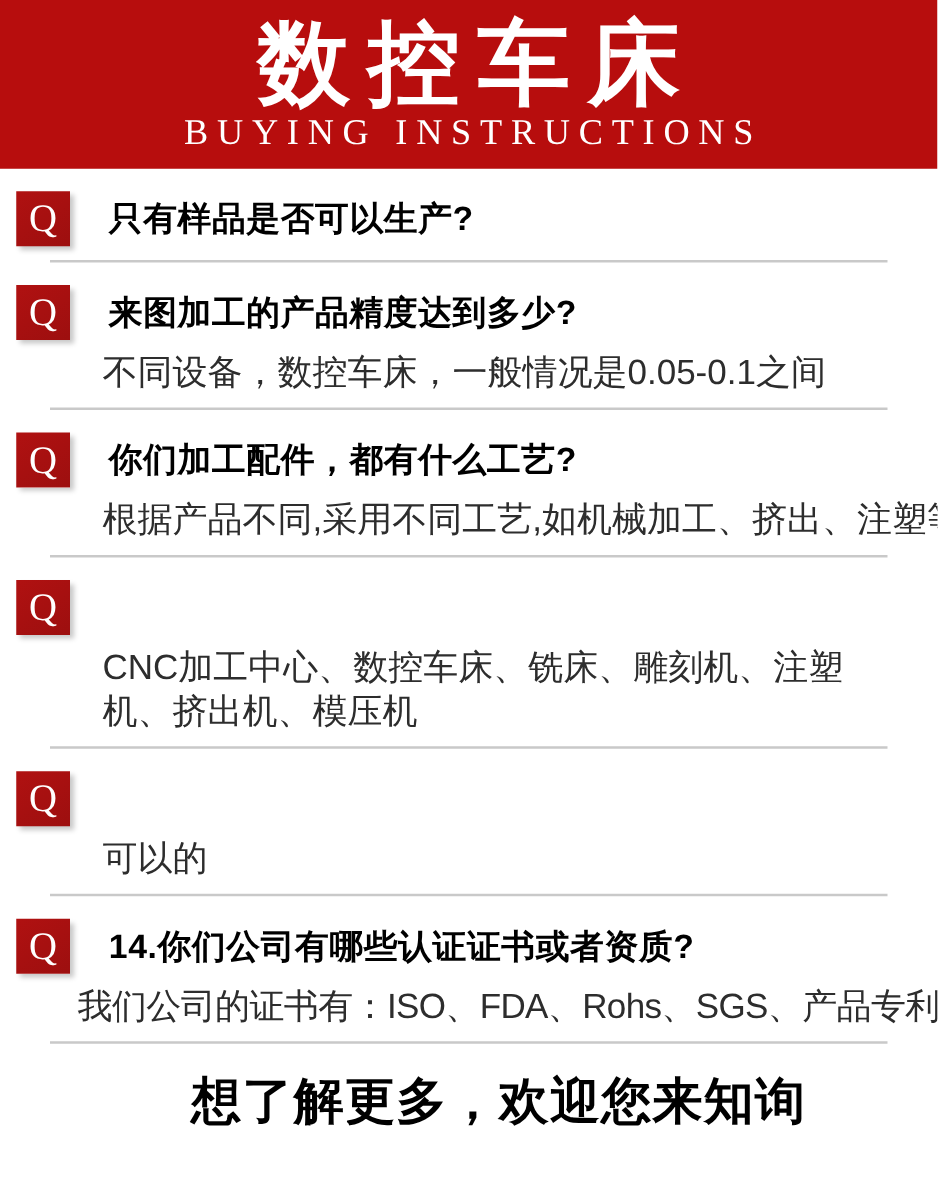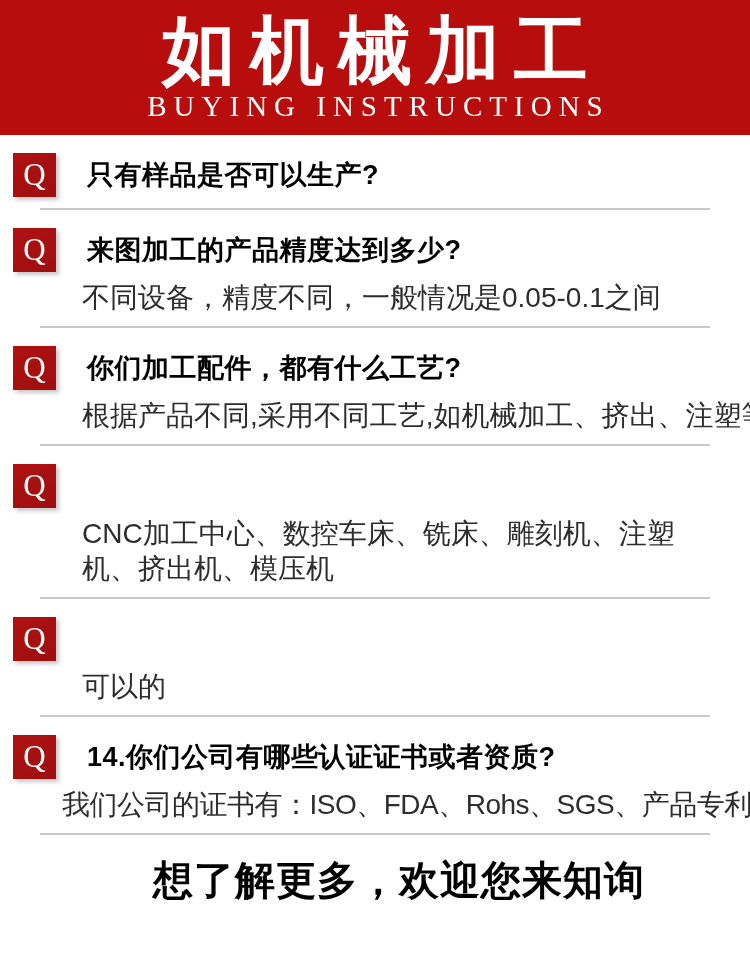--- a/index.html
+++ b/index.html
@@ -108,40 +108,40 @@
     font-weight:bold;
     color:var(--footer-text);
     letter-spacing:1px;
     margin-left:48px;
   }
 </style>
 </head>
 <body>
 
 <header class="banner">
-  <div class="banner-title">如机械加工</div>
+  <div class="banner-title">数控车床</div>
   <div class="banner-subtitle">BUYING INSTRUCTIONS</div>
 </header>
 
 <main>
 
   <section class="qa-section">
     <div class="q-row">
       <span class="q-badge">Q</span>
       <h3 class="question">只有样品是否可以生产?</h3>
     </div>
     <div class="divider"></div>
   </section>
 
   <section class="qa-section">
     <div class="q-row">
       <span class="q-badge">Q</span>
       <h3 class="question">来图加工的产品精度达到多少?</h3>
     </div>
-    <p class="answer">不同设备，精度不同，一般情况是0.05-0.1之间</p>
+    <p class="answer">不同设备，数控车床，一般情况是0.05-0.1之间</p>
     <div class="divider"></div>
   </section>
 
   <section class="qa-section">
     <div class="q-row">
       <span class="q-badge">Q</span>
       <h3 class="question">你们加工配件，都有什么工艺?</h3>
     </div>
     <p class="answer">根据产品不同,采用不同工艺,如机械加工、挤出、注塑等</p>
     <div class="divider"></div>

